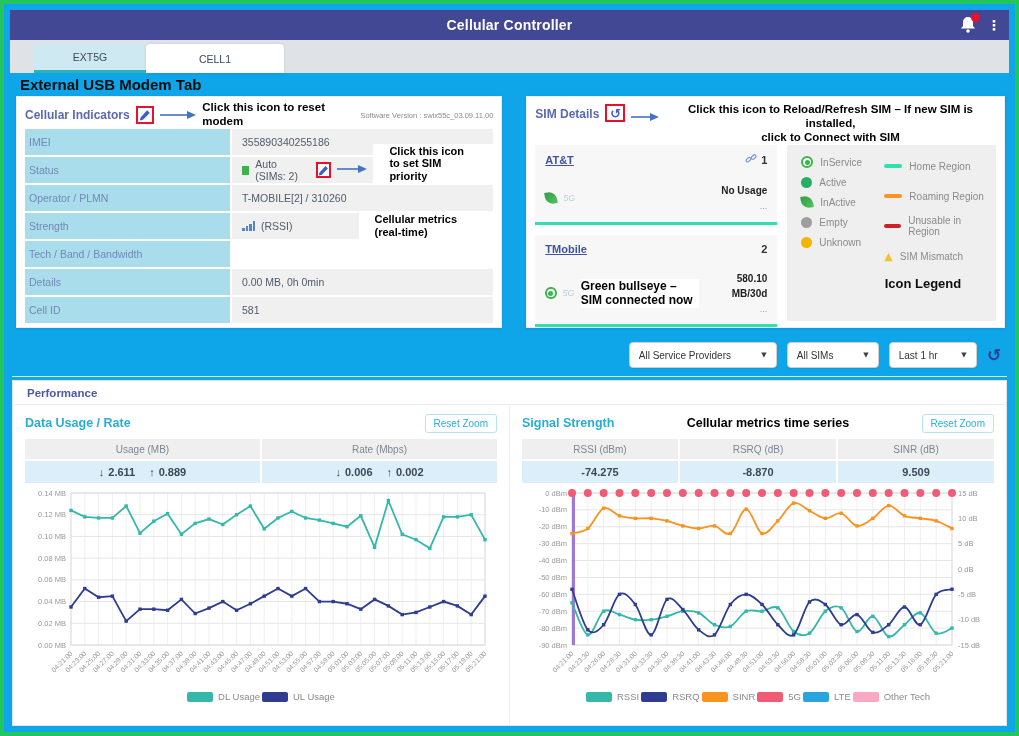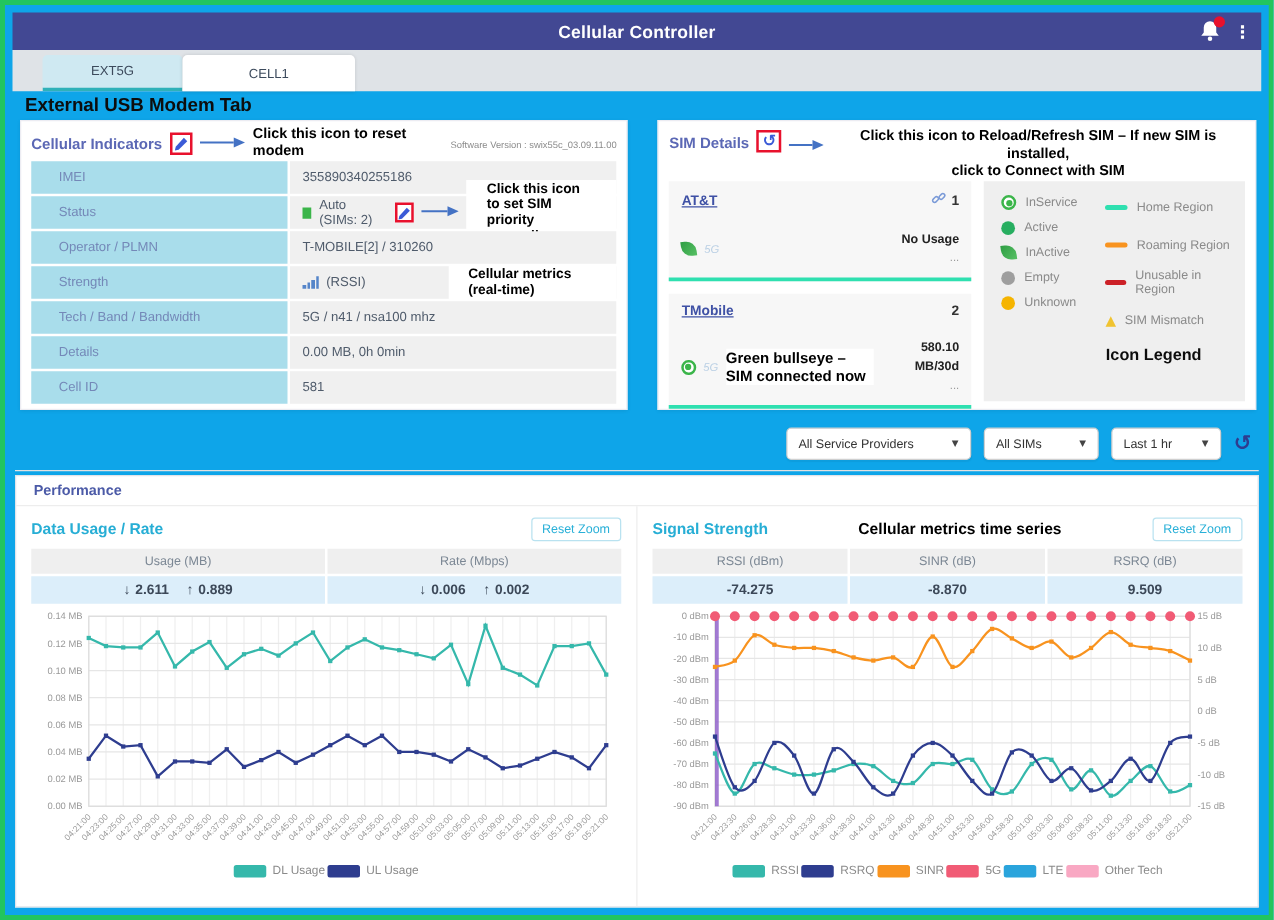--- a/index.html
+++ b/index.html
@@ -28,21 +28,21 @@
   .panel-head { display:flex; align-items:center; gap:6px; height:24px; }
   .panel-title { color:#5b68b5; font-size:12px; font-weight:bold; white-space:nowrap; }
   .icon-box { display:inline-flex; align-items:center; justify-content:center; width:20px; height:18px; border:2px solid #e8112d; background:#fff; cursor:pointer; }
   .ann { font-weight:bold; font-size:11.5px; color:#000; background:#fff; line-height:1.2; }
   .arrow-glyph { display:inline-block; }
   .sw-version { margin-left:auto; font-size:7.5px; color:#8b8b8b; white-space:nowrap; }
 
   
   .ind-table { margin-top:2px; }
   .ind-row { display:flex; gap:2px; margin-bottom:2px; height:26px; }
-  .ind-label { width:205px; background:#a9ddeb; color:#7488b8; font-size:10.5px; display:flex; align-items:center; padding-left:22px; }
+  .ind-label { width:205px; background:#a9ddeb; color:#7488b8; font-size:10.5px; display:flex; align-items:center; padding-left:4px; }
   .ind-value { flex:1; background:#f0f0f0; color:#4f5b6b; font-size:10.5px; display:flex; align-items:center; padding-left:10px; gap:6px; position:relative; }
   .sq { width:9px; height:9px; background:#3bb54a; display:inline-block; }
   .cell-ann { font-weight:bold; font-size:11px; color:#000; background:#fff; padding:1px 16px; line-height:1.15; }
   .bars { display:inline-flex; align-items:flex-end; gap:1px; height:10px; }
   .bars i { display:block; width:2.5px; background:#5585c9; }
 
   
   .sim-content { display:flex; gap:10px; margin-top:4px; height:176px; }
   .sim-cards { width:242px; display:flex; flex-direction:column; gap:10px; }
   .sim-card { position:relative; flex:1; background:#f7f7f7; border-bottom:3px solid #2fe0b0; padding:8px 10px; }
@@ -178,21 +178,20 @@
                 <i style="height:5px"></i>
                 <i style="height:7px"></i>
                 <i style="height:10px"></i>
               </span>
               <span>(RSSI)</span>
               <div class="cell-ann" style="margin-left:60px;">Cellular metrics (real-time)</div>
             </div>
           </div>
           <div class="ind-row">
             <div class="ind-label">Tech / Band / Bandwidth</div>
-            <div class="ind-value">5G / n41 / nsa100 mhz</div>
           </div>
           <div class="ind-row">
             <div class="ind-label">Details</div>
             <div class="ind-value">0.00 MB, 0h 0min</div>
           </div>
           <div class="ind-row">
             <div class="ind-label">Cell ID</div>
             <div class="ind-value">581</div>
           </div>
         </div>
@@ -524,22 +523,22 @@
 
       <div class="chart-section rgt">
         <div class="cs-head">
           <span class="cs-title">Signal Strength</span>
           <span class="cs-ann">Cellular metrics time series</span>
           <button class="reset-zoom no-auto">Reset Zoom</button>
         </div>
         <div class="stats">
           <div class="stat-row">
             <div class="stat-cell stat-h">RSSI (dBm)</div>
+            <div class="stat-cell stat-h">RSRQ (dB)</div>
             <div class="stat-cell stat-h">SINR (dB)</div>
-            <div class="stat-cell stat-h">RSRQ (dB)</div>
           </div>
           <div class="stat-row">
             <div class="stat-cell stat-v">-74.275</div>
             <div class="stat-cell stat-v">-8.870</div>
             <div class="stat-cell stat-v">9.509</div>
           </div>
         </div>
         <svg class="chart" id="signal-chart" viewBox="0 0 470 212" width="470" height="212">
             <line x1="50" y1="8" x2="50" y2="160" stroke="#efefef" stroke-width="1"></line>
             <line x1="65.83333333333333" y1="8" x2="65.83333333333333" y2="160" stroke="#efefef" stroke-width="1"></line>

